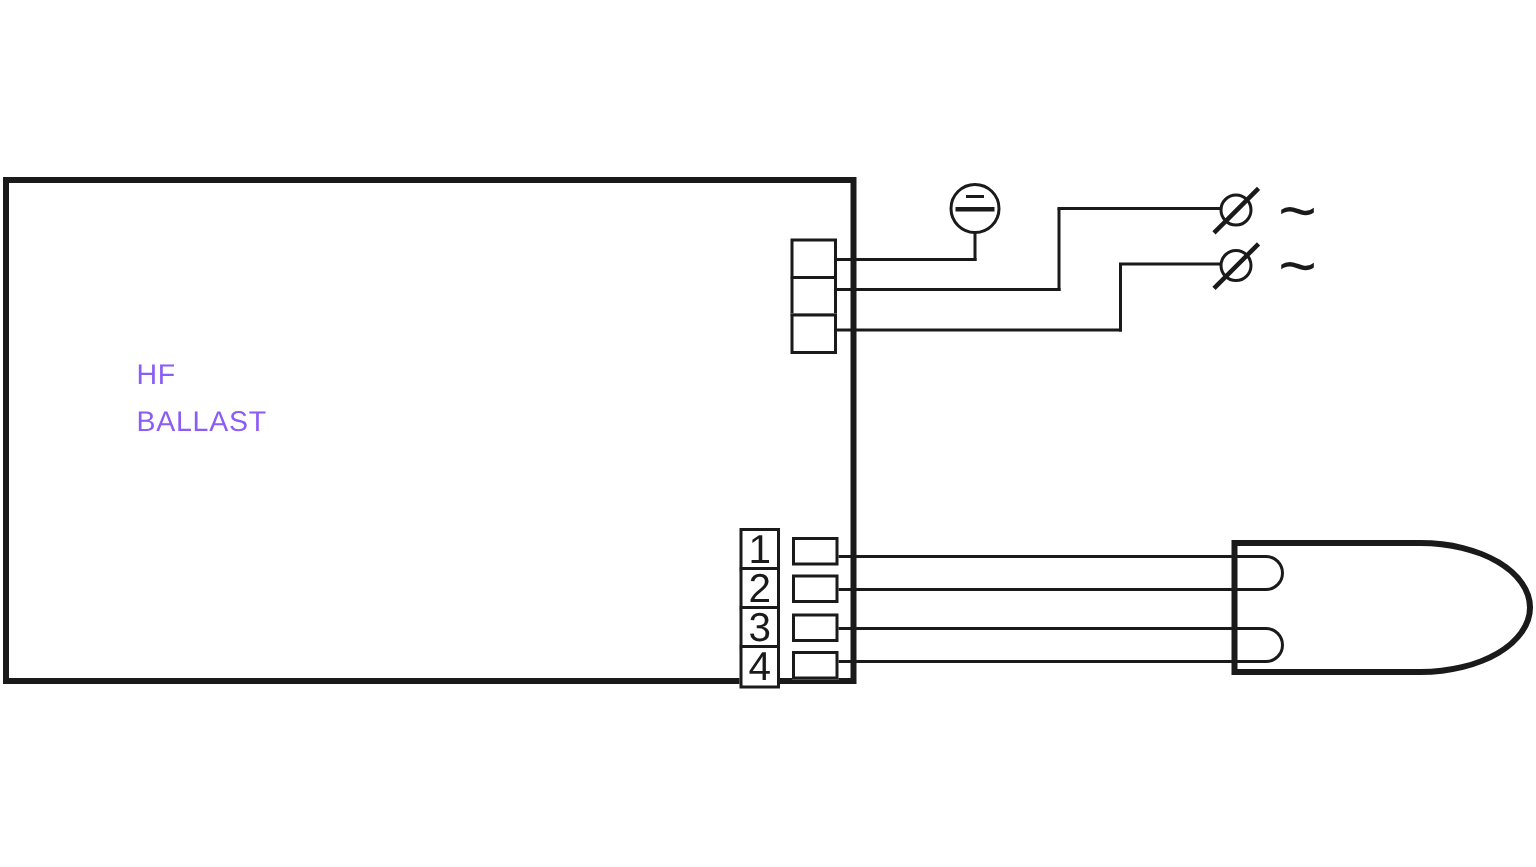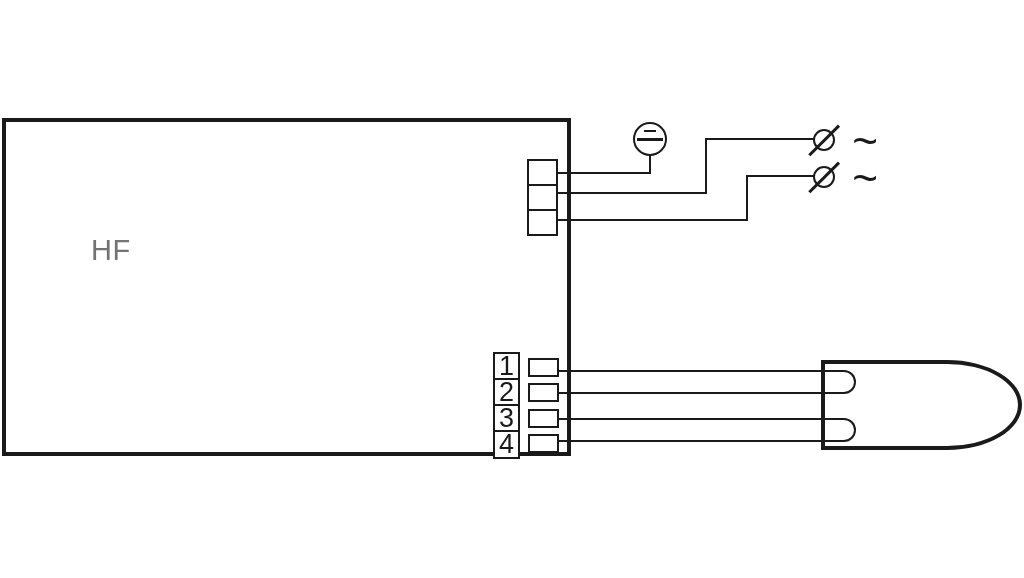--- a/index.html
+++ b/index.html
@@ -8,22 +8,22 @@
     font-family:"Liberation Sans",sans-serif;color:#1a1a1a;overflow:hidden;
   }
   .h,.v{position:absolute;background:#1a1a1a;}
   .box{position:absolute;border:2px solid #1a1a1a;background:#ffffff;box-sizing:border-box;}
   
   #ballast{
     position:absolute;left:2px;top:118px;width:569px;height:338px;
     border:4px solid #1a1a1a;box-sizing:border-box;background:#ffffff;
   }
   #ballast-label{
-    position:absolute;left:91px;top:235px;font-size:29px;line-height:31px;
-    letter-spacing:0.5px;color:#737373;
+    position:absolute;left:91px;top:235px;font-size:19px;line-height:31px;
+    letter-spacing:0.5px;color:#8b5cf6;
   }
   
   .mains-box{width:31px;height:27px;left:527px;}
   
   #earth-circle{
     position:absolute;left:633px;top:122px;width:34px;height:34px;
     border:2.5px solid #1a1a1a;border-radius:50%;box-sizing:border-box;background:#ffffff;
   }
   
   .ac-circle{
@@ -58,20 +58,21 @@
   }
 </style>
 </head>
 <body>
 
 <div id="canvas">
 
   <div id="ballast"></div>
   <div id="ballast-label">
     <div>HF</div>
+    <div>BALLAST</div>
   </div>
 
   <div class="box mains-box" style="top:159px;"></div>
   <div class="box mains-box" style="top:184px;"></div>
   <div class="box mains-box" style="top:209px;"></div>
 
   <div class="h" style="left:558px;top:172px;width:93px;height:2px;"></div>
   <div class="v" style="left:649px;top:139px;width:2px;height:35px;"></div>
   <div id="earth-circle"></div>
   <div class="h" style="left:644px;top:130px;width:12px;height:2px;"></div>

